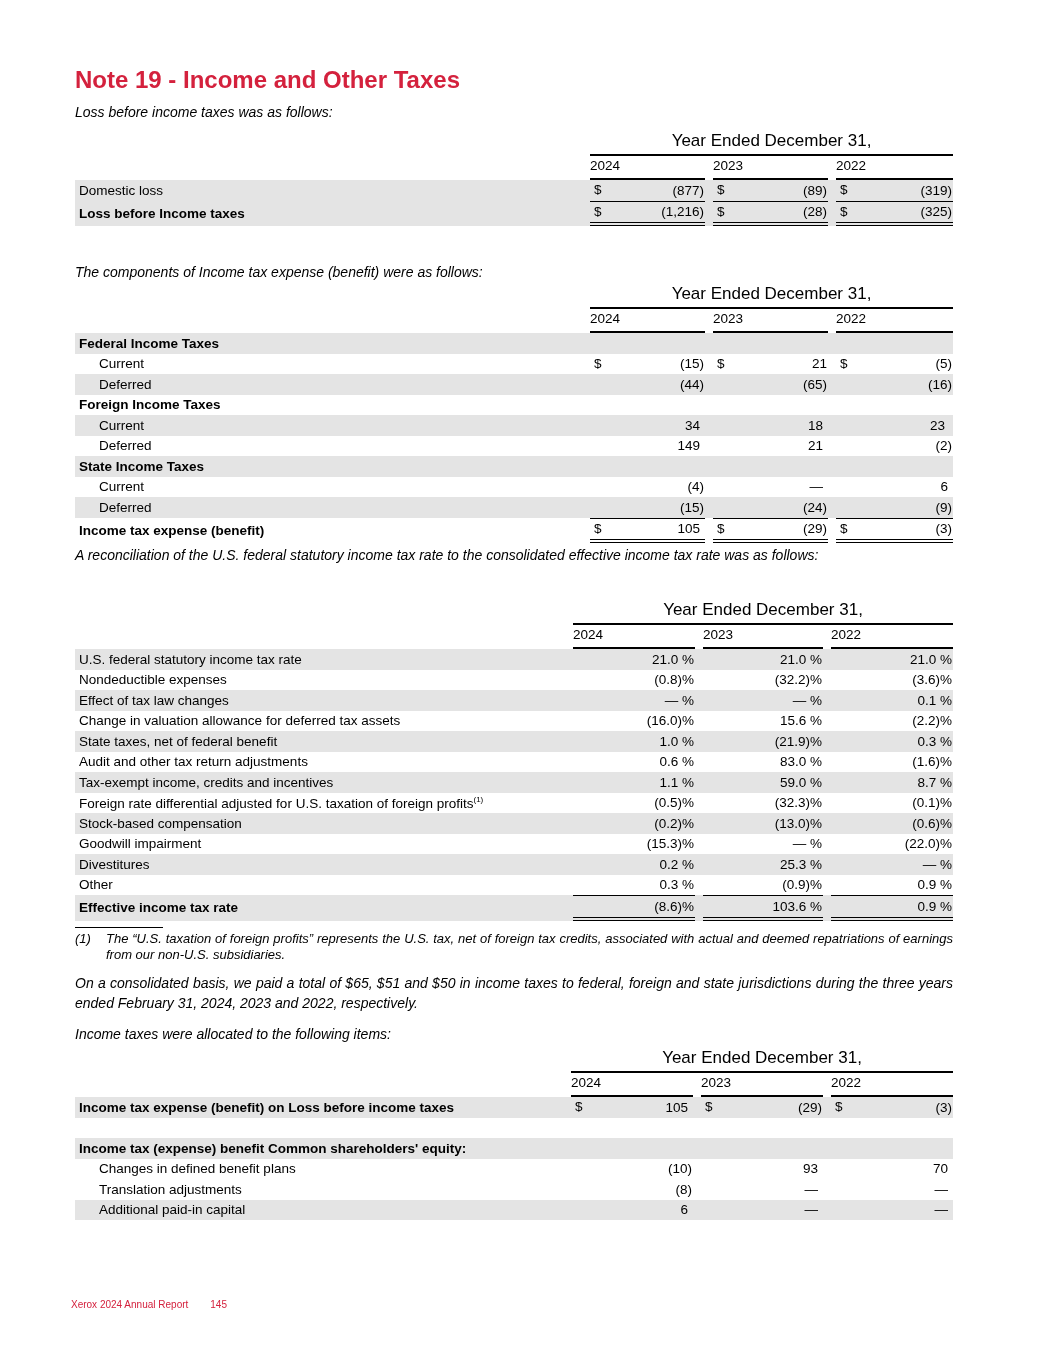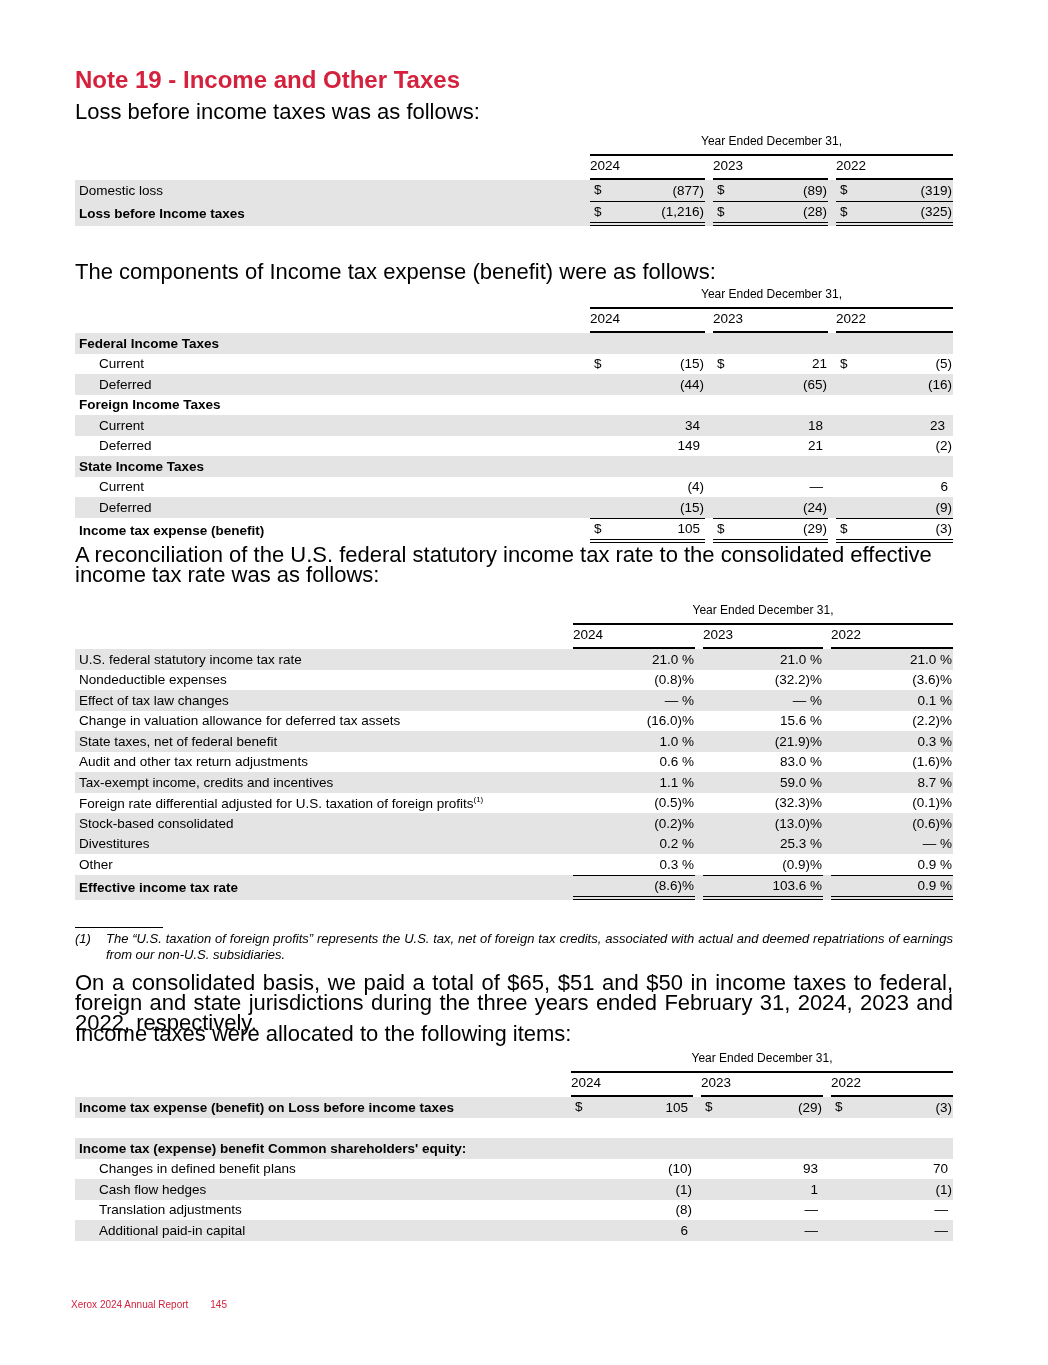--- a/index.html
+++ b/index.html
@@ -5,34 +5,34 @@
   html, body { margin: 0; padding: 0; background: #ffffff; }
   body {
     width: 1048px; height: 1365px; position: relative; overflow: hidden;
     font-family: "Liberation Sans", sans-serif; color: #000;
   }
   .page { position: absolute; left: 75px; top: 0; width: 878px; }
   .title {
     position: absolute; top: 66px; left: 0;
     font-size: 24px; font-weight: bold; color: #d4213d; margin: 0;
   }
-  .para { position: absolute; left: 0; font-size: 22px; line-height: 20px; margin: 0; }
+  .para { position: absolute; left: 0; font-size: 14px; line-height: 20px; margin: 0; font-style: italic; }
   .para.justify { text-align: justify; width: 878px; }
 
   table.fin { position: absolute; left: 0; border-collapse: separate; border-spacing: 0; font-size: 13.5px; }
   table.fin td { height: 20.5px; padding: 0; vertical-align: middle; white-space: nowrap; }
   tr.shade td.lab, tr.shade td.cell, tr.shade td.gap { background: #e4e4e4; }
   td.lab { padding-left: 4px !important; }
   td.lab.indent { padding-left: 24px !important; }
   td.lab.bold { font-weight: bold; }
   .cell { position: relative; }
   .cell .dol { position: absolute; left: 4px; top: 2px; }
   .cell .val { display: block; text-align: right; padding-right: 1px; }
   .gap { width: 8px; }
-  .hdr-span { text-align: center; font-size: 12px; border-bottom: 2px solid #000; padding-bottom: 2px !important; }
+  .hdr-span { text-align: center; font-size: 17px; border-bottom: 2px solid #000; padding-bottom: 2px !important; }
   .hdr-year { border-bottom: 2px solid #000; padding-bottom: 2px !important; }
   td.topline { border-top: 1.5px solid #000; }
   td.dbl { border-bottom: 4px double #000; }
   .sup { font-size: 8px; vertical-align: super; }
 
   .fn-rule { position: absolute; left: 0; top: 927px; width: 88px; border-top: 1px solid #000; }
   .footnote { position: absolute; left: 0; top: 931px; font-size: 13px; font-style: italic; line-height: 16px; width: 878px; }
   .footnote .num { position: absolute; left: 0; }
   .footnote .txt { display: block; padding-left: 31px; text-align: justify; }
 
@@ -391,31 +391,45 @@
           <td class="gap"></td>
           <td class="cell">
             <span class="val">(32.3)%</span>
           </td>
           <td class="gap"></td>
           <td class="cell">
             <span class="val">(0.1)%</span>
           </td>
         </tr>
     <tr class="shade">
-          <td class="lab">Stock-based consolidated</td>
+          <td class="lab">Stock-based compensation</td>
           <td class="cell">
             <span class="val">(0.2)%</span>
           </td>
           <td class="gap"></td>
           <td class="cell">
             <span class="val">(13.0)%</span>
           </td>
           <td class="gap"></td>
           <td class="cell">
             <span class="val">(0.6)%</span>
+          </td>
+        </tr>
+    <tr>
+          <td class="lab">Goodwill impairment</td>
+          <td class="cell">
+            <span class="val">(15.3)%</span>
+          </td>
+          <td class="gap"></td>
+          <td class="cell">
+            <span class="val">— %</span>
+          </td>
+          <td class="gap"></td>
+          <td class="cell">
+            <span class="val">(22.0)%</span>
           </td>
         </tr>
     <tr class="shade">
           <td class="lab">Divestitures</td>
           <td class="cell">
             <span class="val">0.2 %</span>
           </td>
           <td class="gap"></td>
           <td class="cell">
             <span class="val">25.3 %</span>
@@ -527,34 +541,20 @@
           </td>
           <td class="gap"></td>
       <td class="cell">
             <span class="val" style="padding-right:5px">93</span>
           </td>
           <td class="gap"></td>
       <td class="cell">
             <span class="val" style="padding-right:5px">70</span>
           </td>
     </tr>
-    <tr class="shade">
-      <td class="lab indent">Cash flow hedges</td>
-      <td class="cell">
-            <span class="val">(1)</span>
-          </td>
-          <td class="gap"></td>
-      <td class="cell">
-            <span class="val" style="padding-right:5px">1</span>
-          </td>
-          <td class="gap"></td>
-      <td class="cell">
-            <span class="val">(1)</span>
-          </td>
-    </tr>
     <tr>
       <td class="lab indent">Translation adjustments</td>
       <td class="cell">
             <span class="val">(8)</span>
           </td>
           <td class="gap"></td>
       <td class="cell">
             <span class="val" style="padding-right:5px">—</span>
           </td>
           <td class="gap"></td>

